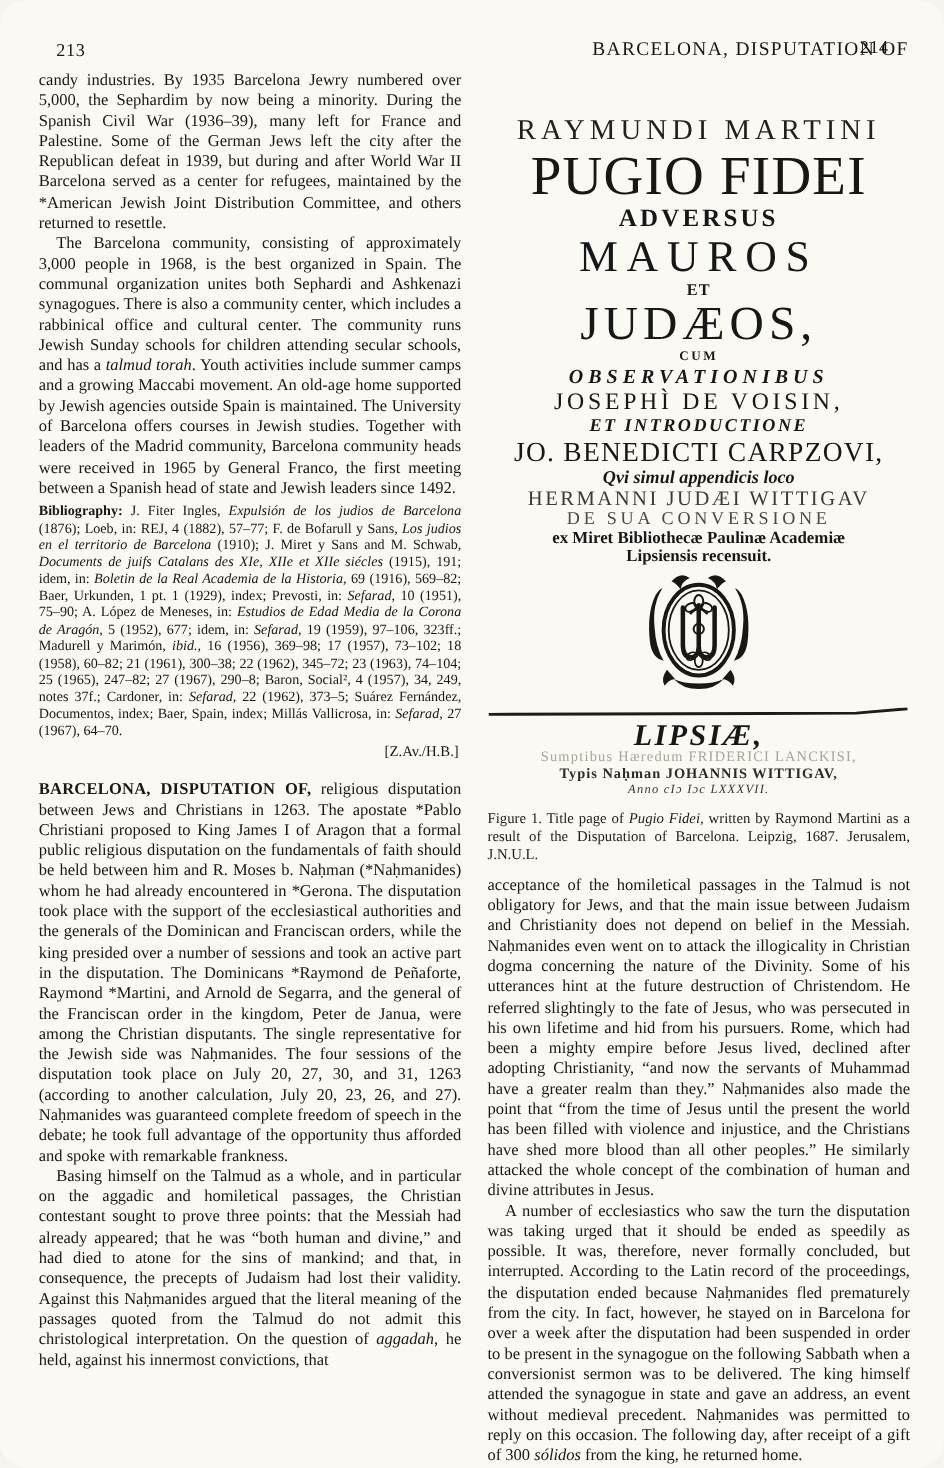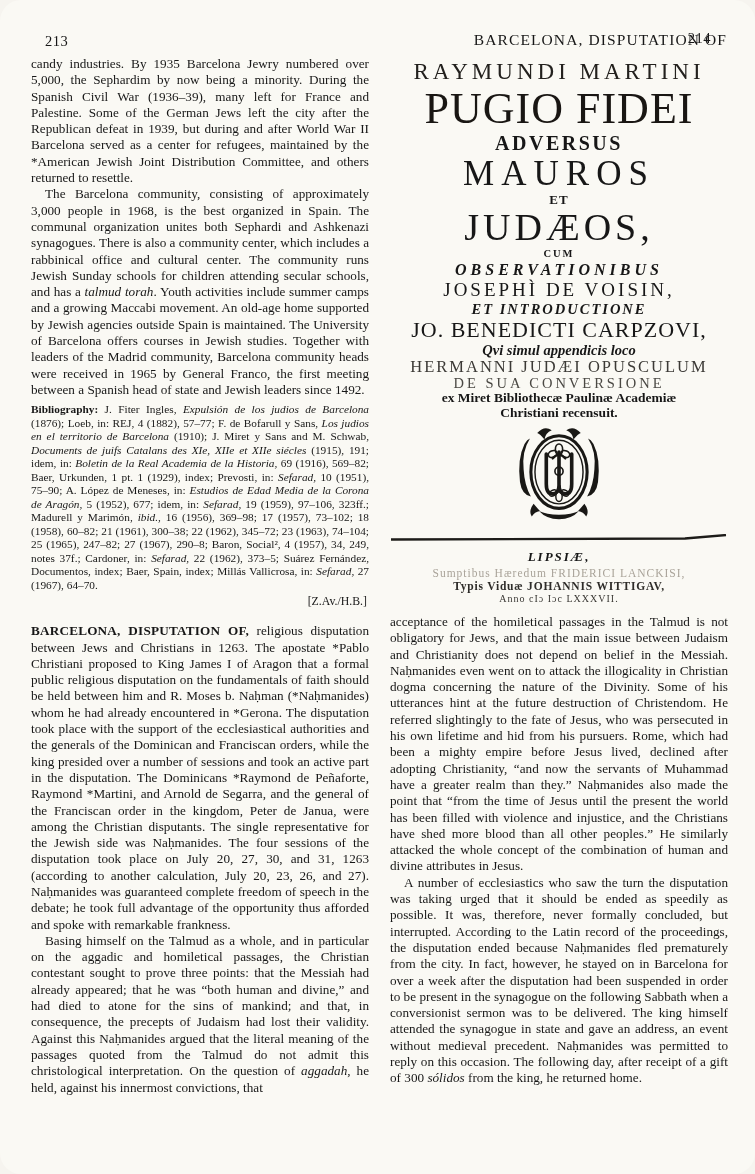--- a/index.html
+++ b/index.html
@@ -27,21 +27,21 @@
   .columns{position:absolute;top:56px;left:31px;display:flex;gap:21px;}
   .col{width:338px;}
   .col p{margin:0;text-align:justify;font-size:13.2px;line-height:16.3px;}
   p.indent{text-indent:14px;}
   .biblio{font-size:11.3px !important;line-height:13.5px !important;margin-top:5px !important;}
   .biblio b{font-weight:700;}
   .signature{text-align:right;font-size:11.8px;line-height:14px;margin-top:2px;padding-right:2px;}
   .entry{margin-top:15px;}
   .entry p b{letter-spacing:.2px;}
   
-  .titlepage{ text-align:center; padding-top:3px;}
+  .titlepage{ text-align:center; padding-top:3px;margin-top:32px;}
   .titlepage div{white-space:nowrap;}
   .tp-author  {font-size:23px;line-height:26px;letter-spacing:4px;color:#23211e;}
   .tp-order   {font-size:13.5px;line-height:16px;font-weight:700;letter-spacing:2px;}
   .tp-title   {font-size:44px;line-height:47px;letter-spacing:1px;color:#191613;}
   .tp-adversus{font-size:20px;line-height:23px;font-weight:700;letter-spacing:2.5px;}
   .tp-mauros  {font-size:35px;line-height:38px;letter-spacing:7px;}
   .tp-et      {font-size:13px;line-height:14px;font-weight:700;letter-spacing:1px;}
   .tp-judaeos {font-size:38px;line-height:41px;letter-spacing:4px;}
   .tp-cum     {font-size:10.5px;line-height:12px;font-weight:700;letter-spacing:2px;}
   .tp-observ  {font-size:16px;line-height:19px;font-style:italic;letter-spacing:4px;font-weight:600;}
@@ -49,24 +49,24 @@
   .tp-introd  {font-size:14.5px;line-height:17px;font-style:italic;font-weight:700;letter-spacing:2px;}
   .tp-carpzov {font-size:22px;line-height:24px;letter-spacing:1px;}
   .tp-qvi     {font-size:14.5px;line-height:16px;font-style:italic;font-weight:600;}
   .tp-hermanni{font-size:16.5px;line-height:18px;letter-spacing:2px;color:#3c3a36;}
   .tp-desua   {font-size:14.5px;line-height:15px;letter-spacing:3px;color:#4a4843;}
   .tp-exms    {font-size:13.5px;line-height:14px;font-weight:700;}
   .tp-lipsrec {font-size:13.5px;line-height:15px;font-weight:600;}
   .ornament{width:100%;text-align:center;margin-top:4px;}
   .imprint-rule{margin-top:2px;}
   .imprint{text-align:center;}
-  .imp-lipsiae{font-size:13px;line-height:21px;font-style:italic;font-weight:700;letter-spacing:2px;}
+  .imp-lipsiae{font-size:24px;line-height:21px;font-style:italic;font-weight:700;letter-spacing:2px;}
   .imp-faint  {font-size:11.5px;line-height:13px;letter-spacing:1px;color:#a9a399;font-family:Liberation Serif, serif;}
   .imp-typis  {font-size:11.5px;line-height:13px;letter-spacing:.8px;color:#2e2c29;font-weight:600;}
-  .imp-anno   {font-size:10px;line-height:12px;letter-spacing:1px;color:#3a3834;}
+  .imp-anno   {font-size:10px;line-height:12px;letter-spacing:1px;color:#3a3834;font-style:italic;}
   .caption{font-size:11.8px;line-height:14.6px;text-align:justify;margin-top:9px;color:#1c1c1c;}
   .rbody{margin-top:9px;}
   i{font-style:italic;}
 </style>
 </head>
 <body>
 
 <div class="page">
 
   <div class="running-header">
@@ -98,24 +98,24 @@
             <div class="tp-adversus">ADVERSUS</div>
             <div class="tp-mauros">MAUROS</div>
             <div class="tp-et">ET</div>
             <div class="tp-judaeos">JUDÆOS,</div>
             <div class="tp-cum">CUM</div>
             <div class="tp-observ">OBSERVATIONIBUS</div>
             <div class="tp-josephi">JOSEPHÌ DE VOISIN,</div>
             <div class="tp-introd">ET INTRODUCTIONE</div>
             <div class="tp-carpzov">JO. BENEDICTI CARPZOVI,</div>
             <div class="tp-qvi">Qvi simul appendicis loco</div>
-            <div class="tp-hermanni">HERMANNI JUDÆI OPUSCULUM</div>
+            <div class="tp-hermanni">HERMANNI JUDÆI WITTIGAV</div>
             <div class="tp-desua">DE SUA CONVERSIONE</div>
             <div class="tp-exms">ex Miret Bibliothecæ Paulinæ Academiæ</div>
-            <div class="tp-lipsrec">Christiani recensuit.</div>
+            <div class="tp-lipsrec">Lipsiensis recensuit.</div>
           </div>
 
         <div class="ornament">
           <svg width="92" height="98" viewBox="0 0 100 108">
             <g fill="none" stroke="#191815" stroke-linecap="round">
 
               <path d="M26,10 q8,-9 16,-3 q-7,3 -8,10 q-5,-6 -8,-7z" fill="#191815" stroke="none"></path>
               <path d="M74,10 q-8,-9 -16,-3 q7,3 8,10 q5,-6 8,-7z" fill="#191815" stroke="none"></path>
               <path d="M18,16 q-9,14 -7,34 q1,18 8,30 q-10,-2 -12,-16 q-3,-26 5,-42 q3,-5 6,-6z" fill="#191815" stroke="none"></path>
               <path d="M82,16 q9,14 7,34 q-1,18 -8,30 q10,-2 12,-16 q3,-26 -5,-42 q-3,-5 -6,-6z" fill="#191815" stroke="none"></path>
@@ -144,24 +144,25 @@
 
         <div class="imprint-rule">
           <svg width="338" height="8" viewBox="0 0 338 8">
             <path d="M1,5.5 L295,4.5 L336,1" stroke="#1d1c19" stroke-width="2.3" fill="none"></path>
           </svg>
         </div>
 
         <div class="imprint">
             <div class="imp-lipsiae">LIPSIÆ,</div>
             <div class="imp-faint">Sumptibus Hæredum FRIDERICI LANCKISI,</div>
-            <div class="imp-typis">Typis Viduæ JOHANNIS WITTIGAV,</div>
+            <div class="imp-typis">Typis Naḥman JOHANNIS WITTIGAV,</div>
             <div class="imp-anno">Anno cIɔ Iɔc LXXXVII.</div>
           </div>
 
+        <figcaption class="caption"><span>Figure 1. Title page of </span><i>Pugio Fidei,</i><span> written by Raymond Martini as a result of the Disputation of Barcelona. Leipzig, 1687. Jerusalem, J.N.U.L.</span></figcaption>
       </figure>
 
       <div class="rbody">
           <p><span>acceptance of the homiletical passages in the Talmud is not obligatory for Jews, and that the main issue between Judaism and Christianity does not depend on belief in the Messiah. Naḥmanides even went on to attack the illogicality in Christian dogma concerning the nature of the Divinity. Some of his utterances hint at the future destruction of Christendom. He referred slightingly to the fate of Jesus, who was persecuted in his own lifetime and hid from his pursuers. Rome, which had been a mighty empire before Jesus lived, declined after adopting Christianity, “and now the servants of Muhammad have a greater realm than they.” Naḥmanides also made the point that “from the time of Jesus until the present the world has been filled with violence and injustice, and the Christians have shed more blood than all other peoples.” He similarly attacked the whole concept of the combination of human and divine attributes in Jesus.</span></p>
           <p class="indent"><span>A number of ecclesiastics who saw the turn the disputation was taking urged that it should be ended as speedily as possible. It was, therefore, never formally concluded, but interrupted. According to the Latin record of the proceedings, the disputation ended because Naḥmanides fled prematurely from the city. In fact, however, he stayed on in Barcelona for over a week after the disputation had been suspended in order to be present in the synagogue on the following Sabbath when a conversionist sermon was to be delivered. The king himself attended the synagogue in state and gave an address, an event without medieval precedent. Naḥmanides was permitted to reply on this occasion. The following day, after receipt of a gift of 300 </span><i>sólidos</i><span> from the king, he returned home.</span></p>
         </div>
     </div>
 
   </div>
 </div>

